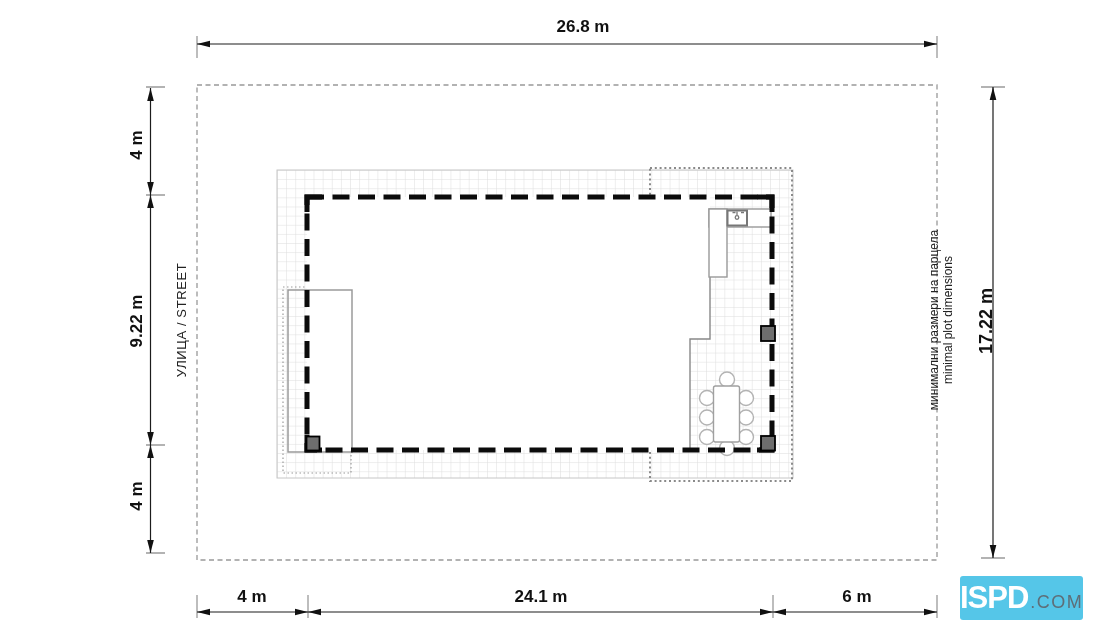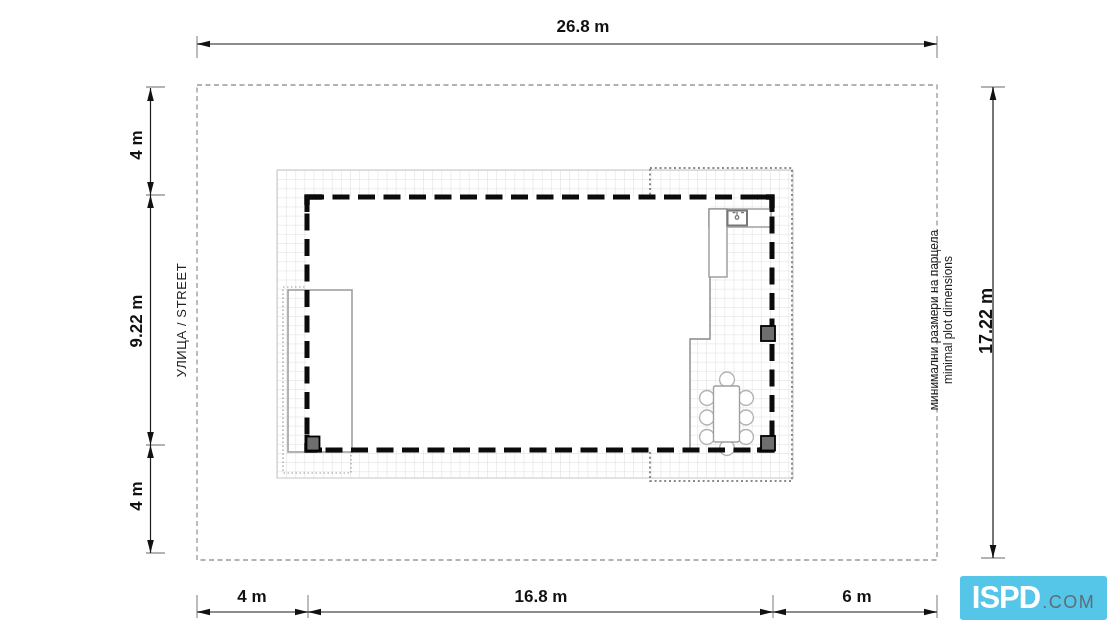--- a/index.html
+++ b/index.html
@@ -12,21 +12,21 @@
     position:absolute;color:#111;white-space:nowrap;
     transform:translate(-50%,-50%);
     font-family:"Liberation Sans",sans-serif;
   }
   .lbl.bold{font-weight:bold;font-size:17px;}
   .lbl.rot{transform:translate(-50%,-50%) rotate(-90deg);}
   .lbl.street{font-size:13px;letter-spacing:.6px;color:#222;}
   .lbl.note{font-size:12px;color:#222;text-align:center;line-height:1.2;}
   .lbl.big{font-size:18px;}
   .logo{
-    position:absolute;left:960px;top:576px;width:147px;height:44px;
+    position:absolute;left:960px;top:576px;width:123px;height:44px;
     background:#55C6E8;border-radius:3px;text-align:center;line-height:44px;
     cursor:pointer;
   }
   .logo-brand{
     font-weight:bold;font-size:31px;color:#ffffff;letter-spacing:-1px;
   }
   .logo-tld{
     font-size:18px;color:#5E6E78;letter-spacing:1.5px;margin-left:2px;
   }
 </style>
@@ -109,21 +109,21 @@
       <line x1="150.5" y1="88" x2="150.5" y2="195" marker-start="url(#arw)" marker-end="url(#arw)"></line>
       <line x1="150.5" y1="195" x2="150.5" y2="445" marker-start="url(#arw)" marker-end="url(#arw)"></line>
       <line x1="150.5" y1="445" x2="150.5" y2="553" marker-start="url(#arw)" marker-end="url(#arw)"></line>
       <line x1="993" y1="87" x2="993" y2="558" marker-start="url(#arw)" marker-end="url(#arw)"></line>
     </g>
   </svg>
 
   <div class="lbl bold" style="left:567px;top:27px;margin-left:16px;">26.8 m</div>
 
   <div class="lbl bold" style="left:252px;top:597px;">4 m</div>
-  <div class="lbl bold" style="left:541px;top:597px;">16.8 m</div>
+  <div class="lbl bold" style="left:541px;top:597px;">24.1 m</div>
   <div class="lbl bold" style="left:857px;top:597px;text-align:center;">6 m</div>
 
   <div class="lbl bold rot" style="left:137px;top:145px;">4 m</div>
   <div class="lbl bold rot" style="left:137px;top:321px;">9.22 m</div>
   <div class="lbl bold rot" style="left:137px;top:496px;">4 m</div>
 
   <div class="lbl street rot" style="left:181px;top:320px;">УЛИЦА / STREET</div>
 
   <div class="lbl note rot" style="left:941px;top:320px;">
     <div>минимални размери на парцела</div>

